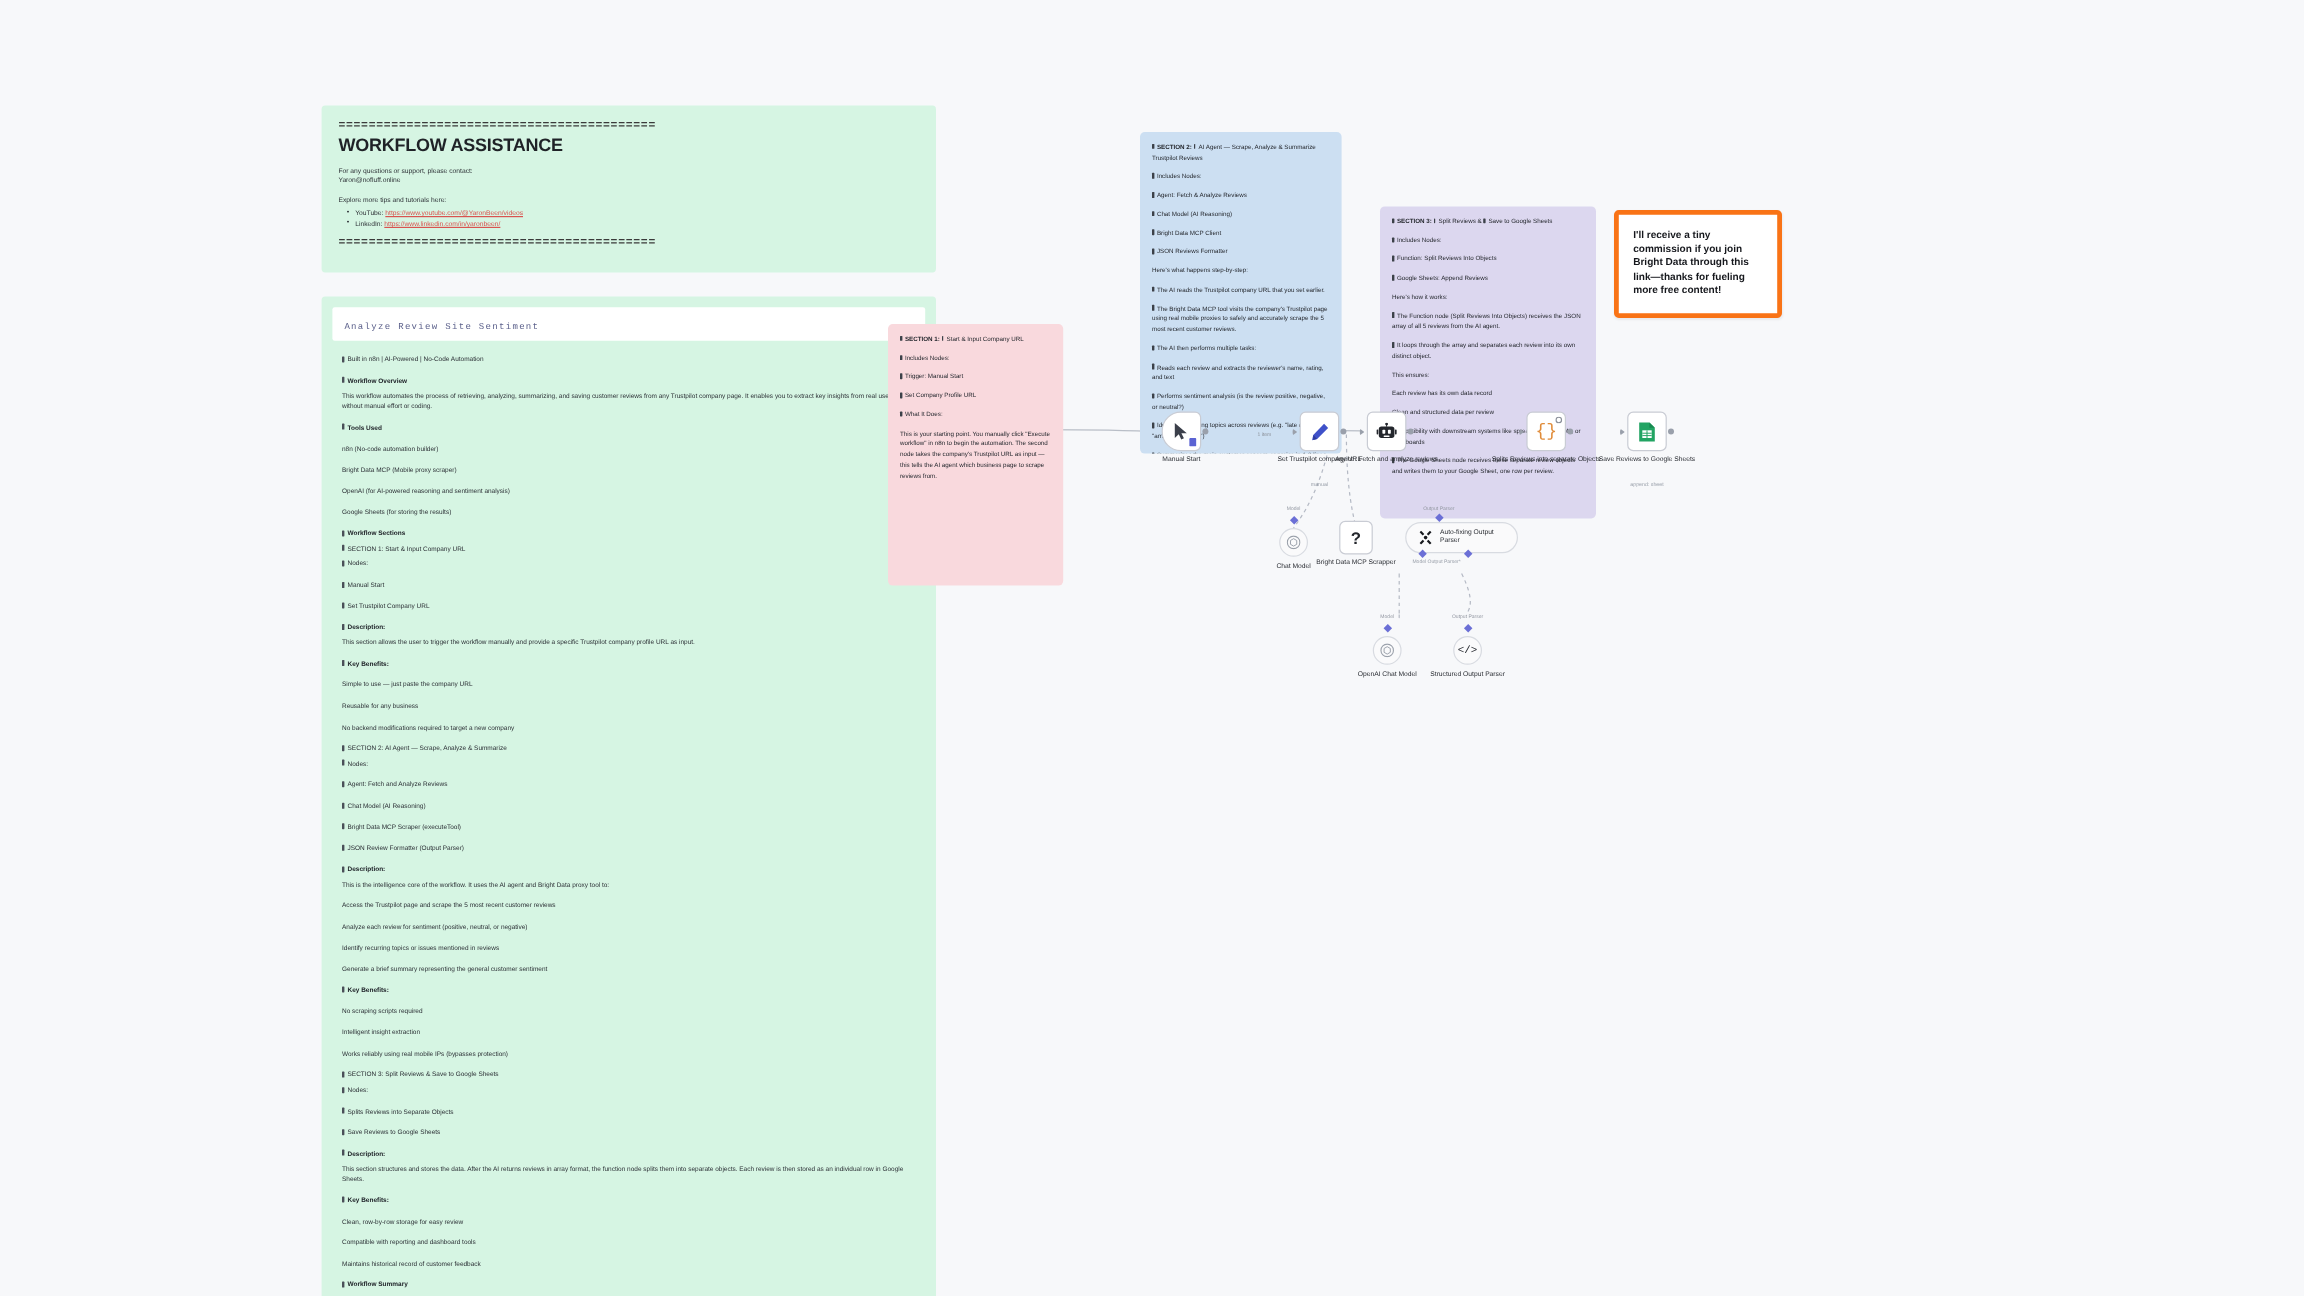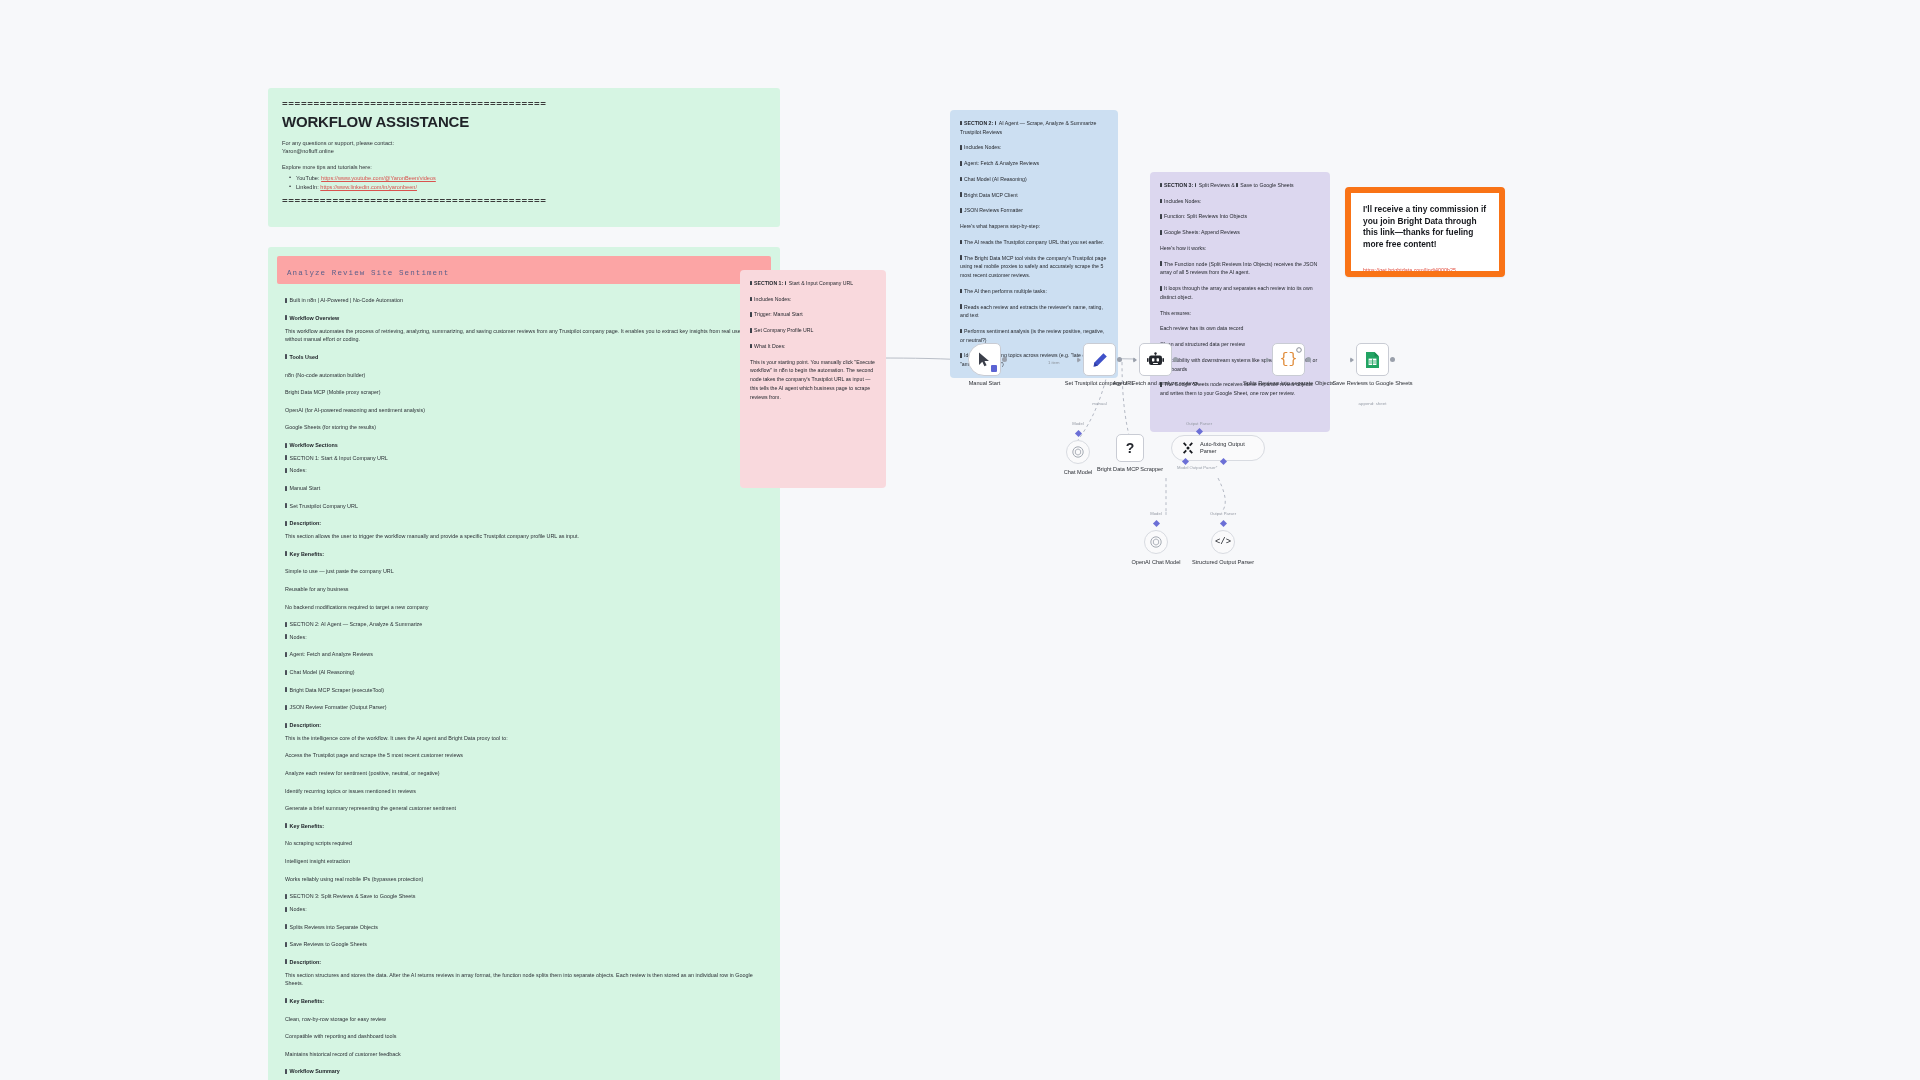--- a/index.html
+++ b/index.html
@@ -36,21 +36,21 @@
   .ul li{font-size:5.6px;color:#2f3338;line-height:1.6;position:relative;padding-left:5px;}
   .ul li:before{content:"\2022";position:absolute;left:-2px;top:-1px;font-size:6px;color:#2f3338;}
   .lnk{color:#d9534f;text-decoration:underline;}
 
   .body-card{
     background:#d6f5e3;border-radius:3px;
     width:512px;box-sizing:border-box;
     margin-top:20px;padding:9px 9px 16px 9px;
   }
   .title-bar{
-    background:#fca5a5;border-radius:2px;
+    background:#ffffff;border-radius:2px;
     padding:5px 10px;margin:0 0 12px 0;
   }
   .title-bar span{
     font-family:"Liberation Mono",monospace;
     font-size:7.5px;color:#5a5f8a;letter-spacing:1.1px;
   }
   .blk{padding:0 8px;}
   .line{font-size:5.4px;color:#2c3036;line-height:1.6;margin:0 0 9px 0;}
   .line.tight{margin-bottom:4px;}
   .bar{
@@ -69,22 +69,22 @@
   .note p{font-size:5.2px;line-height:1.68;margin:0 0 7px 0;color:#25282e;}
   .note p:last-child{margin-bottom:0;}
   .note .nb{display:inline-block;width:1.5px;height:4.6px;background:#3c4149;
     vertical-align:-0.4px;margin-right:2.6px;border-radius:.5px;}
   .note .st{font-weight:700;}
 
   .note-blue{left:0;top:0;width:168px;height:268px;background:#ccdff2;}
   .note-pink{left:-210px;top:160px;width:146px;height:218px;background:#f9d9dd;}
   .note-purple{left:200px;top:62px;width:180px;height:260px;background:#dcd7ef;}
   .note-white{
-    left:395px;top:77px;width:160px;height:90px;background:#fff;
-    border:6px solid #f97316;box-shadow:0 1px 2px rgba(0,0,0,.06);
+    left:395px;top:65px;width:140px;height:90px;background:#fff;
+    border:4px solid #f97316;box-shadow:0 1px 2px rgba(0,0,0,.06);
     padding:11px 12px;
   }
   .note-white h4{font-size:8.4px;line-height:1.38;margin:0 0 8px 0;color:#16181d;font-weight:700;}
   .note-white a{font-size:5.4px;color:#e24a3b;text-decoration:underline;word-break:break-all;}
 
   
   .node{position:absolute;}
   .nbox{
     width:33px;height:33px;background:#fff;border:1px solid #c9ccd4;
     border-radius:5px;display:flex;align-items:center;justify-content:center;

